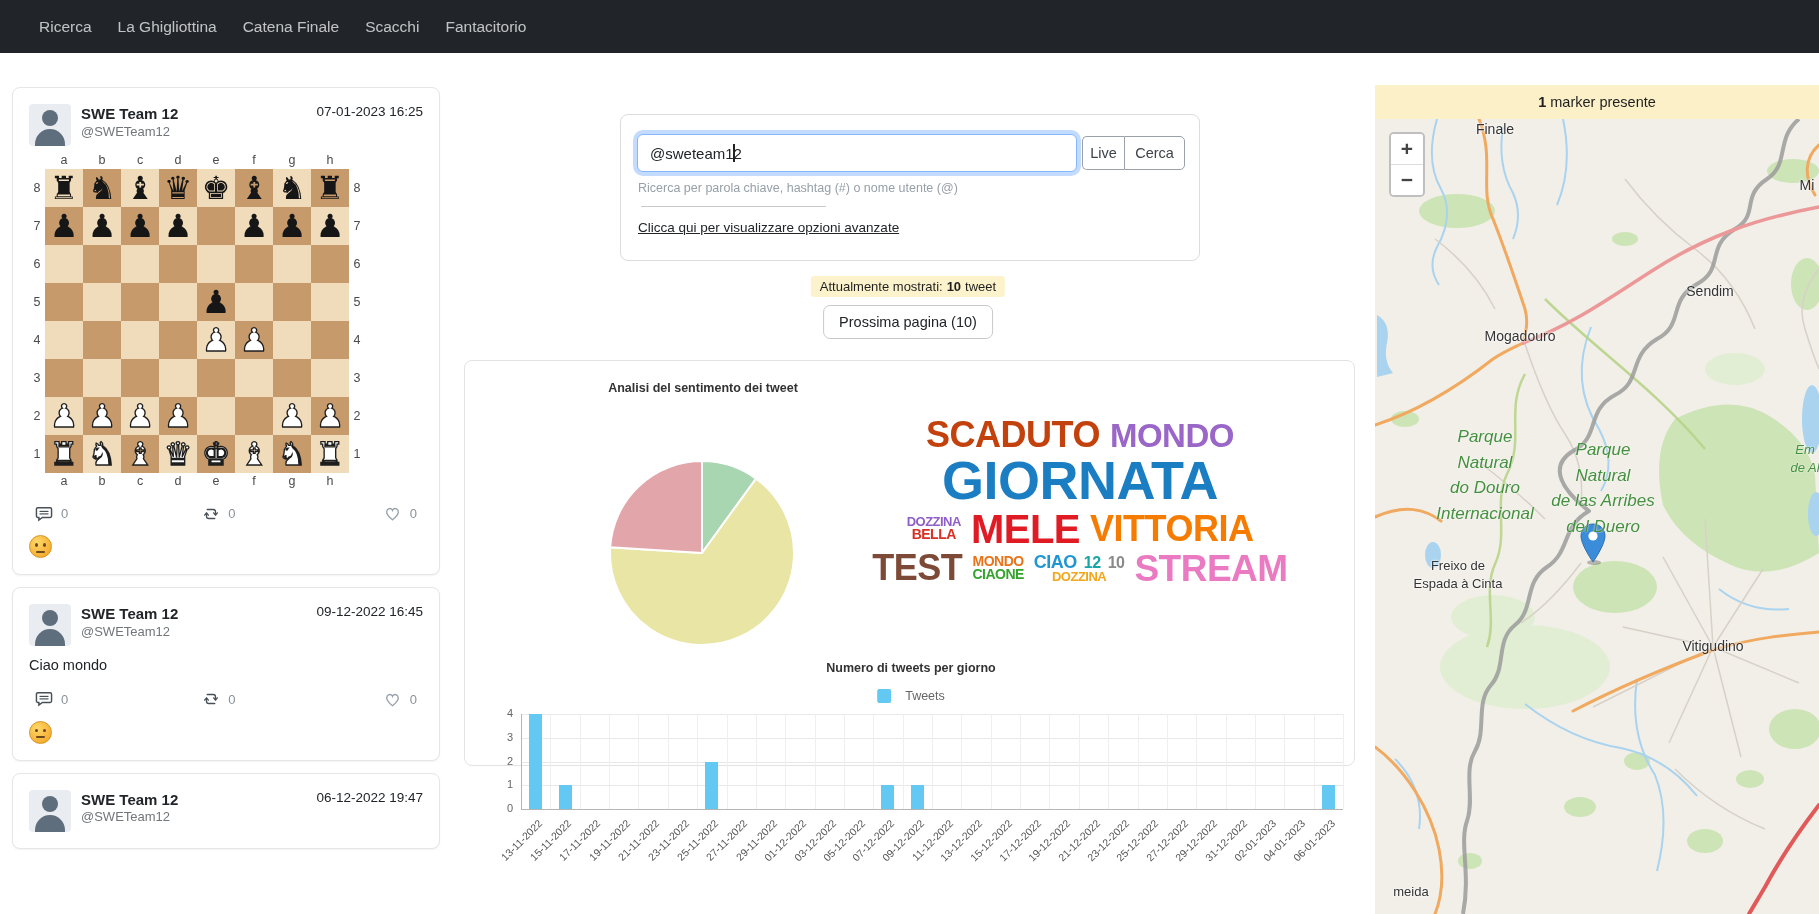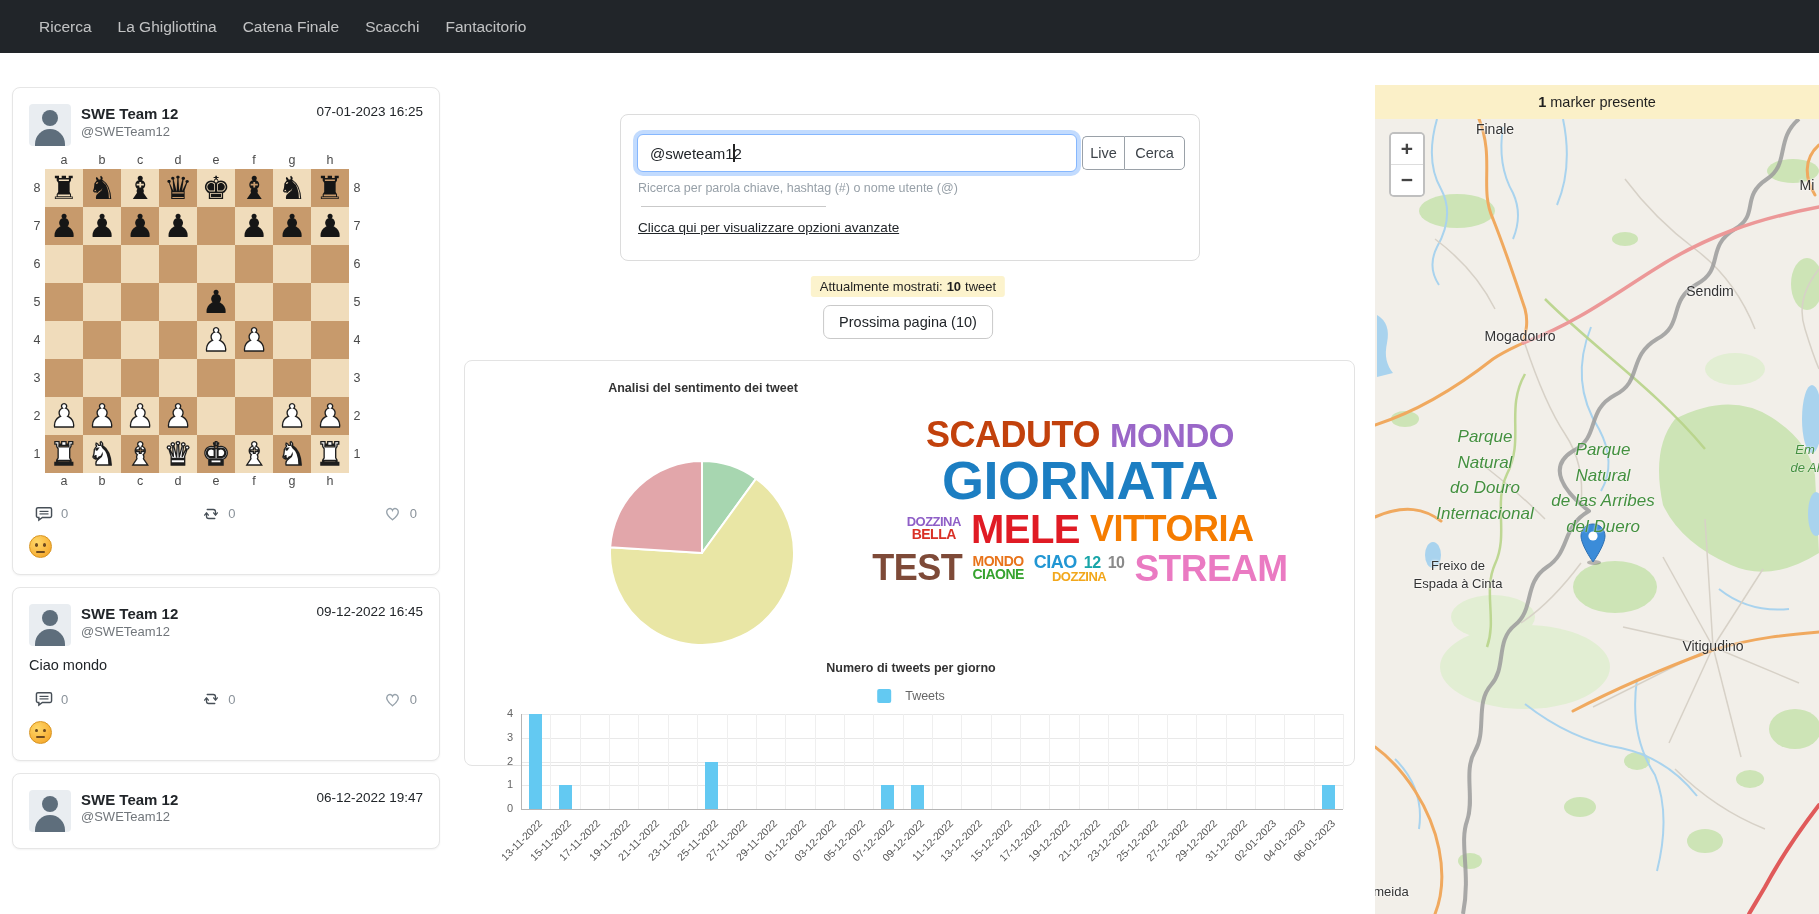--- a/index.html
+++ b/index.html
@@ -742,14 +742,14 @@
   </svg>
 <div class="map-label place" style="left: 120px; top: 2px;">Finale</div>
     <div class="map-label place" style="left: 432px; top: 58px;">Mi</div>
     <div class="map-label place" style="left: 335px; top: 164px;">Sendim</div>
     <div class="map-label place" style="left: 145px; top: 209px;">Mogadouro</div>
     <div class="map-label park" style="left: 110px; top: 305px;">Parque<br>Natural<br>do Douro<br>Internacional</div>
     <div class="map-label park" style="left: 228px; top: 318px;">Parque<br>Natural<br>de las Arribes<br>del Duero</div>
     <div class="map-label park-small" style="left: 430px; top: 322px;">Em<br>de Al</div>
     <div class="map-label place-small" style="left: 83px; top: 438px;">Freixo de<br>Espada à Cinta</div>
     <div class="map-label place" style="left: 338px; top: 519px;">Vitigudino</div>
-    <div class="map-label place-small" style="left: 16px; top: 764px; text-align: right;">meida</div>
+    <div class="map-label place-small" style="left: 36px; top: 764px; text-align: right;">meida</div>
   </div>
 
 </body></html>

